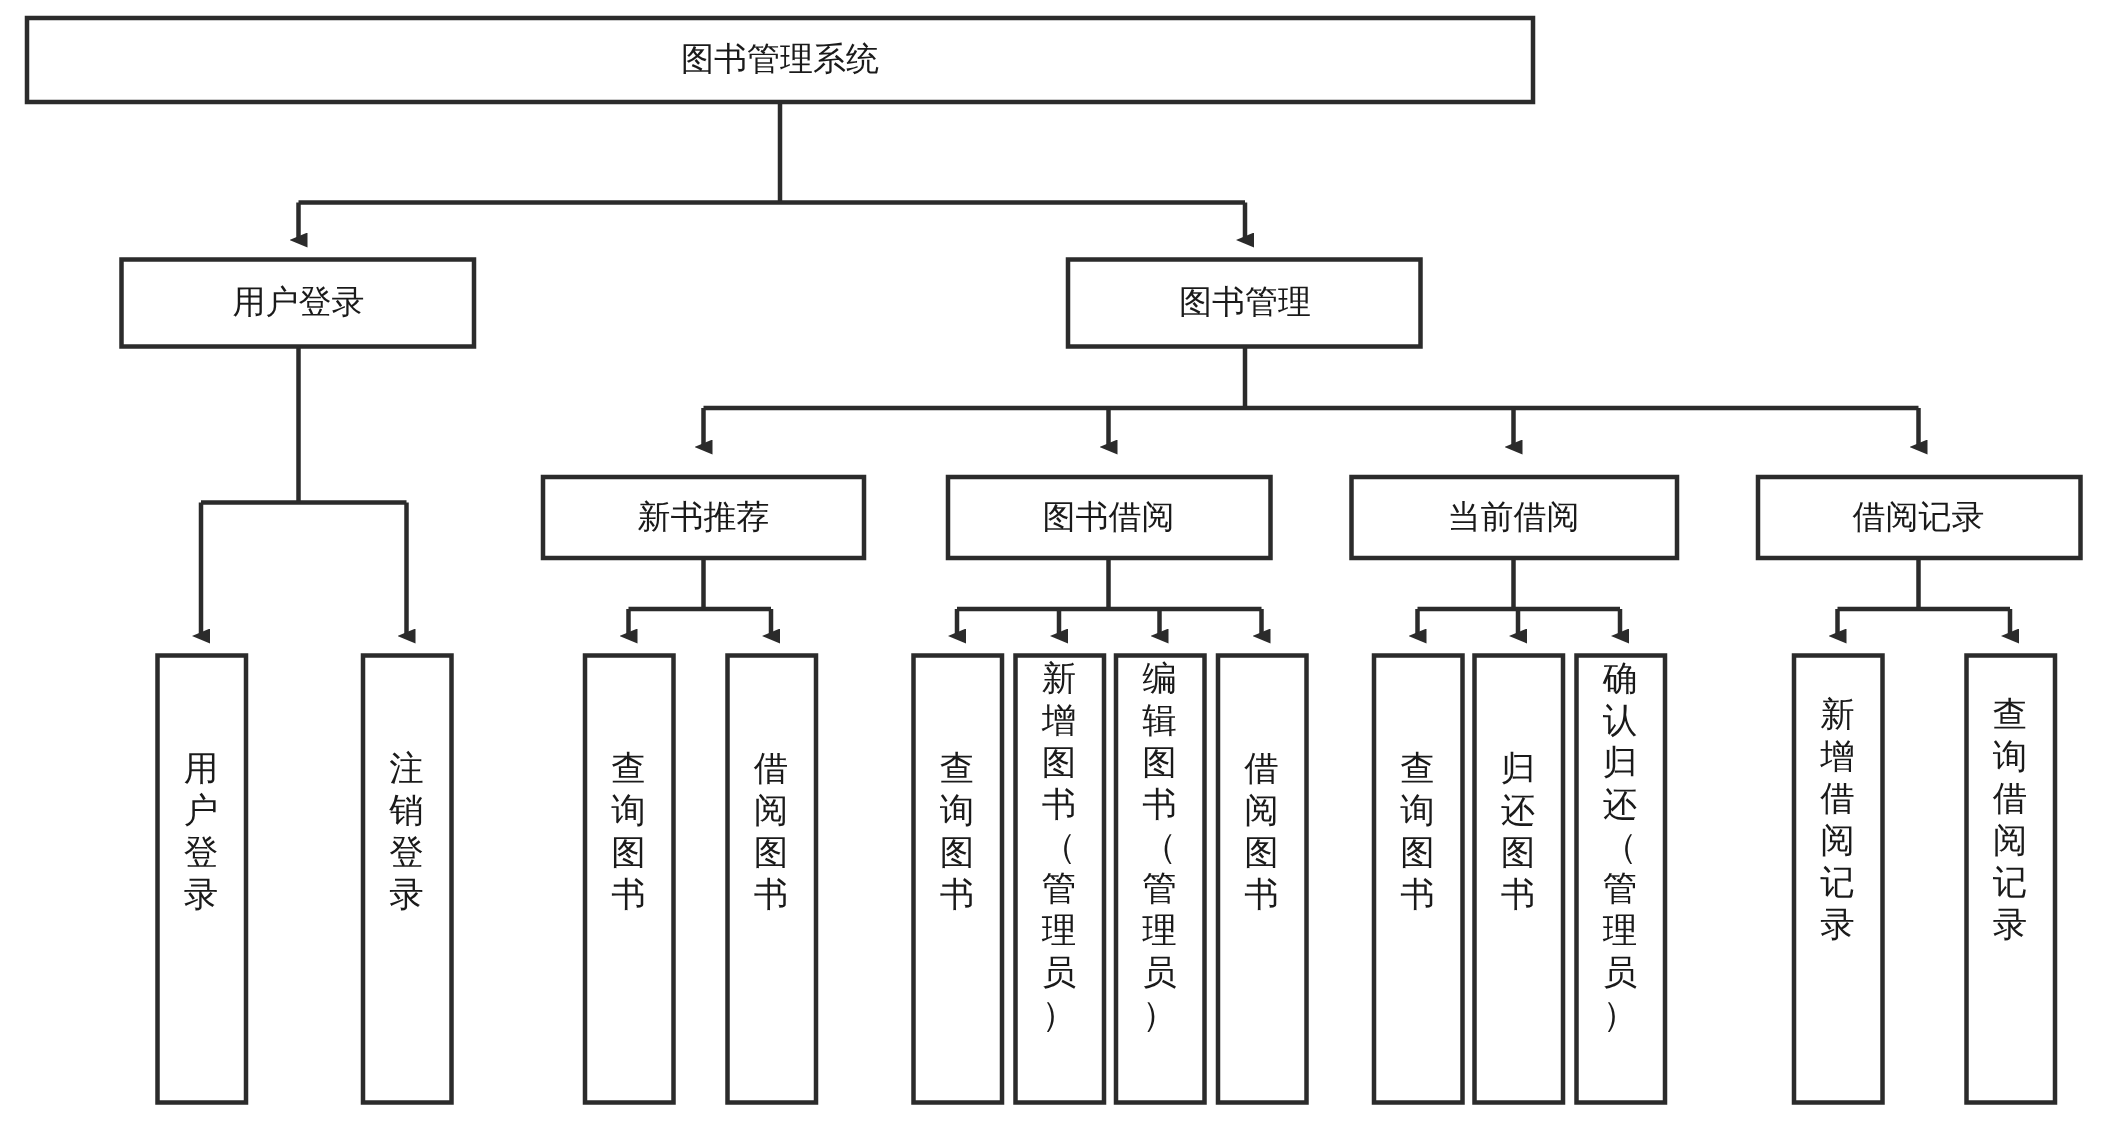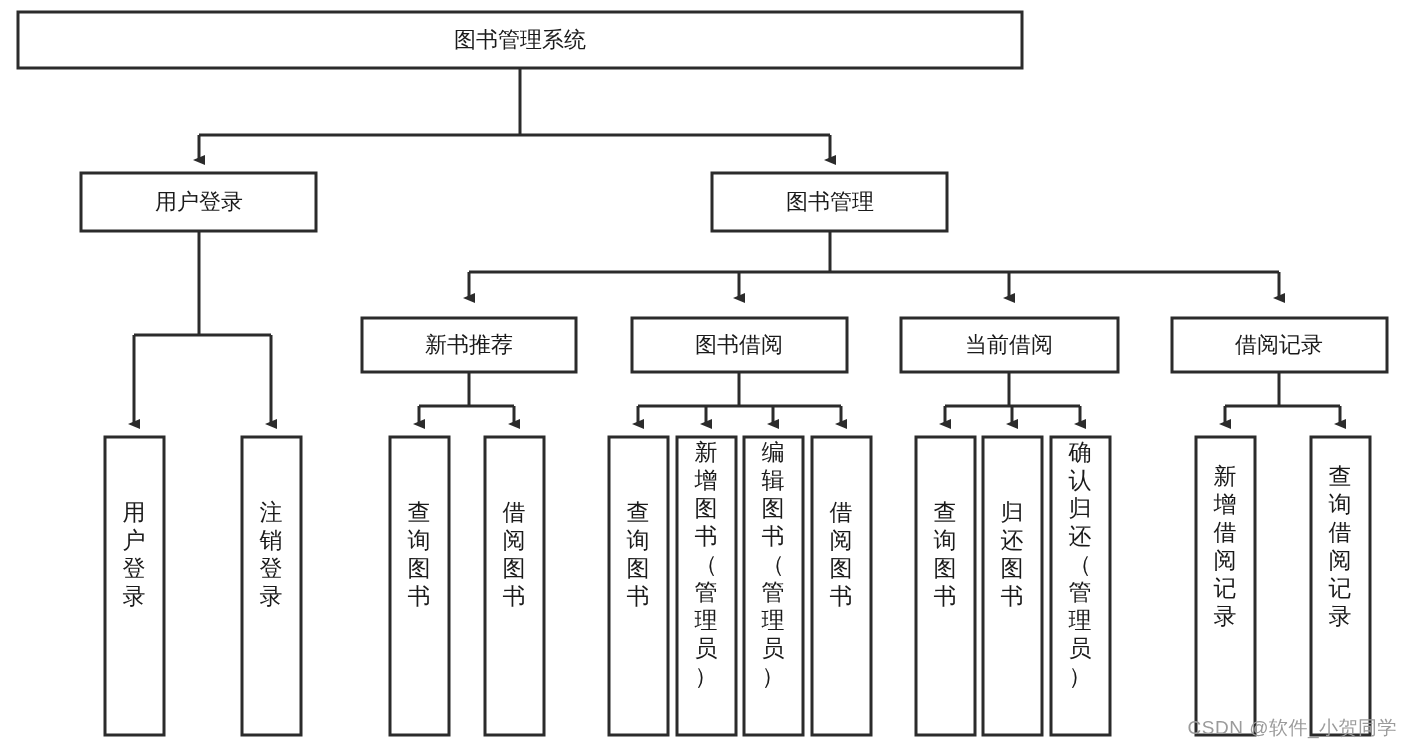--- a/index.html
+++ b/index.html
@@ -221,15 +221,14 @@
       <rect class="node-box" x="1196" y="437" width="59" height="298"></rect>
       <text class="node-label-vertical" x="1225" y="484"><tspan x="1225" dy="0">新</tspan><tspan x="1225" dy="28">增</tspan><tspan x="1225" dy="28">借</tspan><tspan x="1225" dy="28">阅</tspan><tspan x="1225" dy="28">记</tspan><tspan x="1225" dy="28">录</tspan></text>
     </g>
     <g>
       <rect class="node-box" x="1311" y="437" width="59" height="298"></rect>
       <text class="node-label-vertical" x="1340" y="484"><tspan x="1340" dy="0">查</tspan><tspan x="1340" dy="28">询</tspan><tspan x="1340" dy="28">借</tspan><tspan x="1340" dy="28">阅</tspan><tspan x="1340" dy="28">记</tspan><tspan x="1340" dy="28">录</tspan></text>
     </g>
 
   </svg>
 
-  <div class="watermark">CSDN @软件_小贺同学</div>
 
 </div>
 
 </body></html>

